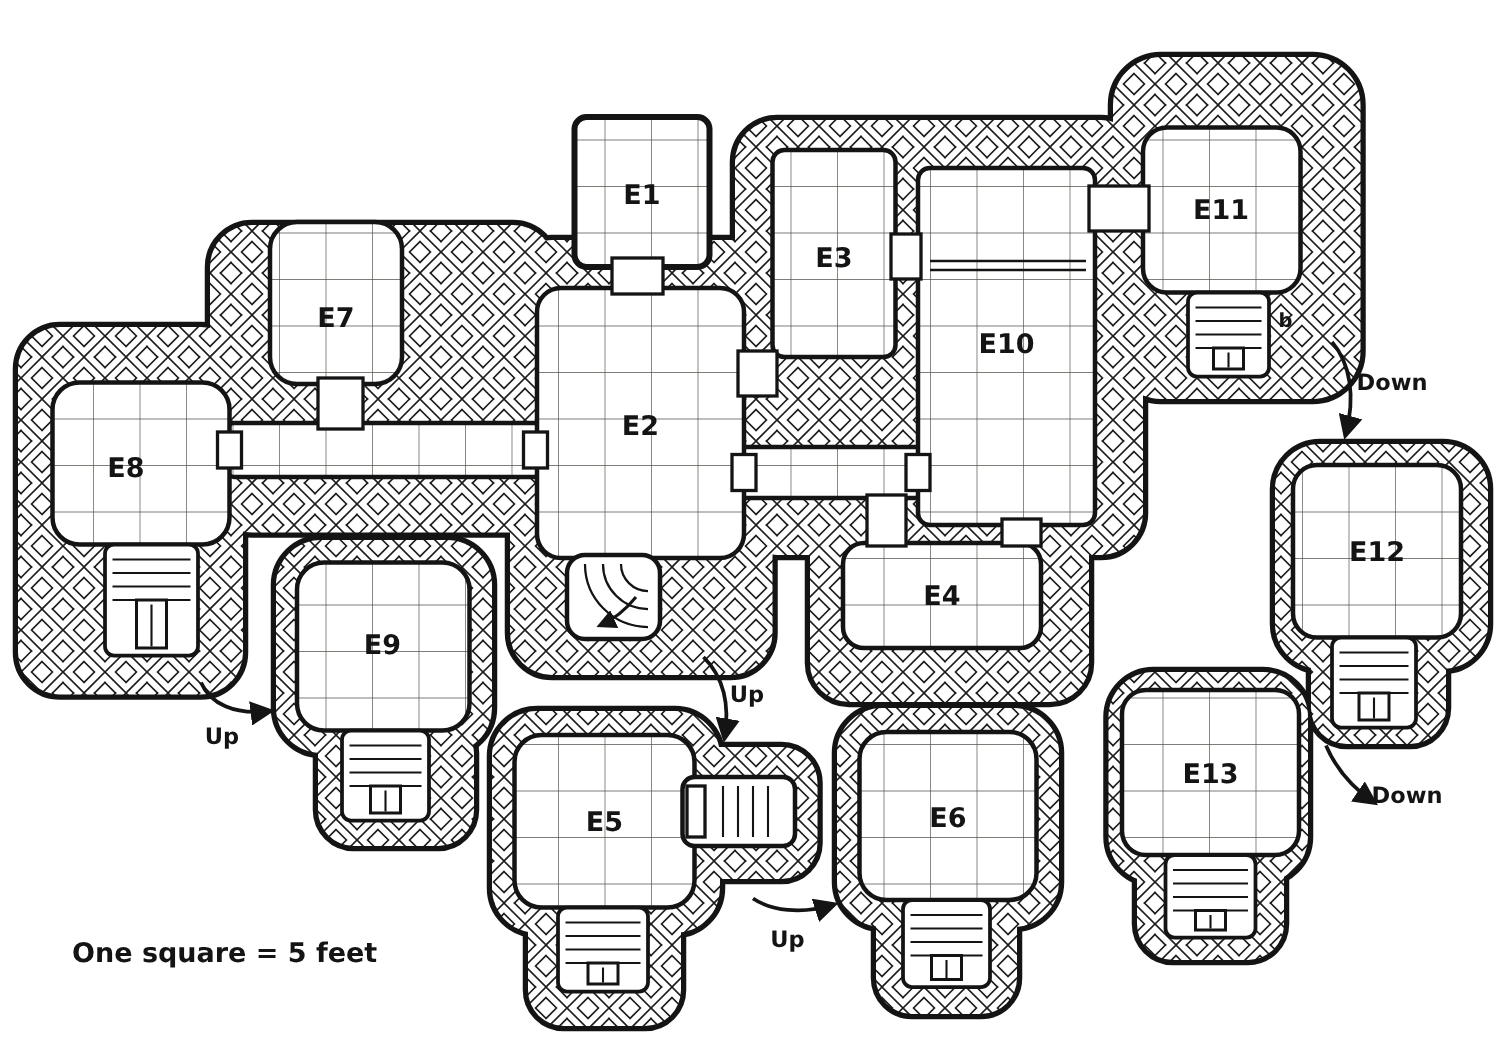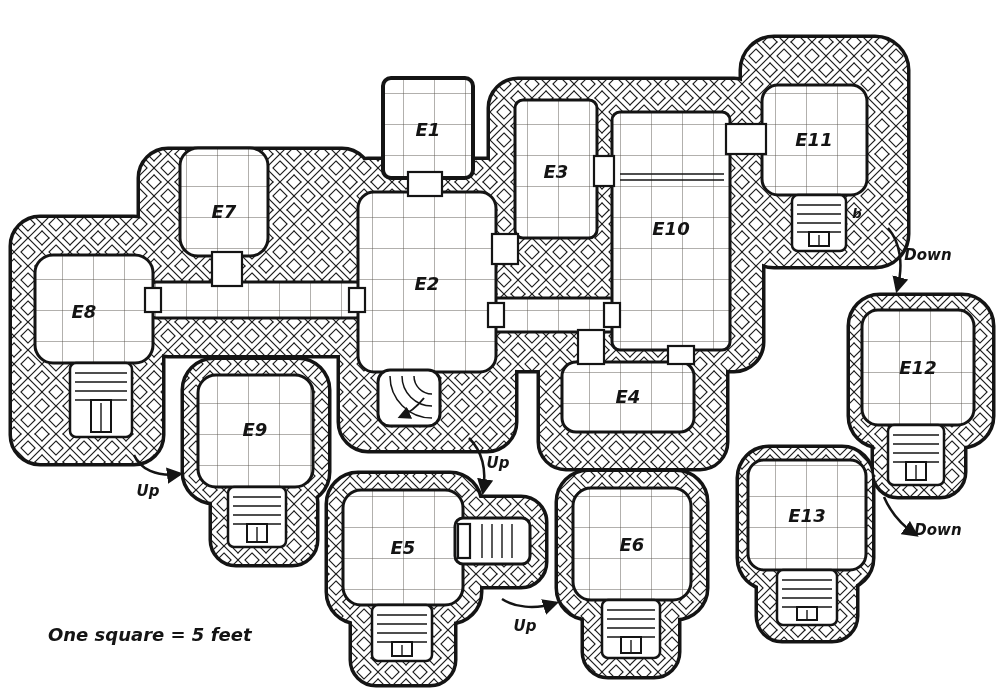--- a/index.html
+++ b/index.html
@@ -1,19 +1,18 @@
 <!DOCTYPE html>
 <html><head>
 <meta charset="utf-8">
 <style>
   html,body{margin:0;padding:0;background:#ffffff;}
   .map-wrap{
     width:820px;height:691px;position:relative;background:#ffffff;
     font-family:"DejaVu Sans","Liberation Sans",sans-serif;
-    font-style:italic;
   }
   svg{display:block;}
   .room-label{font-family:"DejaVu Sans","Liberation Sans",sans-serif;font-weight:bold;font-size:18px;fill:#141414;}
   .anno-label{font-family:"DejaVu Sans","Liberation Sans",sans-serif;font-weight:bold;font-size:15px;fill:#141414;}
   .legend-label{font-family:"DejaVu Sans","Liberation Sans",sans-serif;font-weight:bold;font-size:18px;fill:#141414;}
   .mark-label{font-family:"DejaVu Sans","Liberation Sans",sans-serif;font-weight:bold;font-size:13px;fill:#141414;}
 </style>
 </head>
 <body>
 

